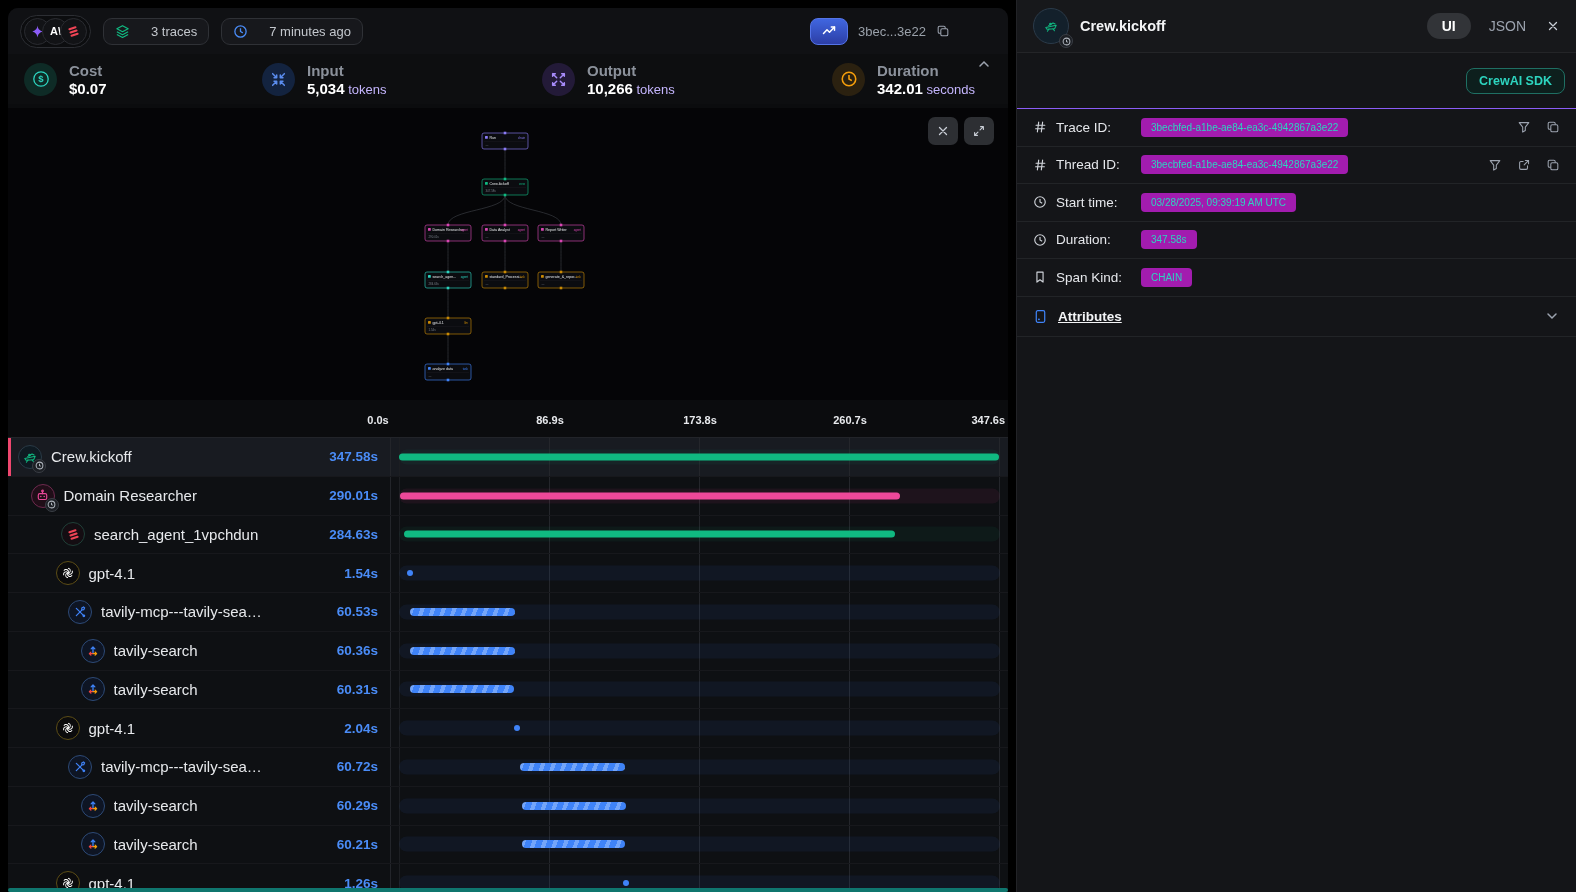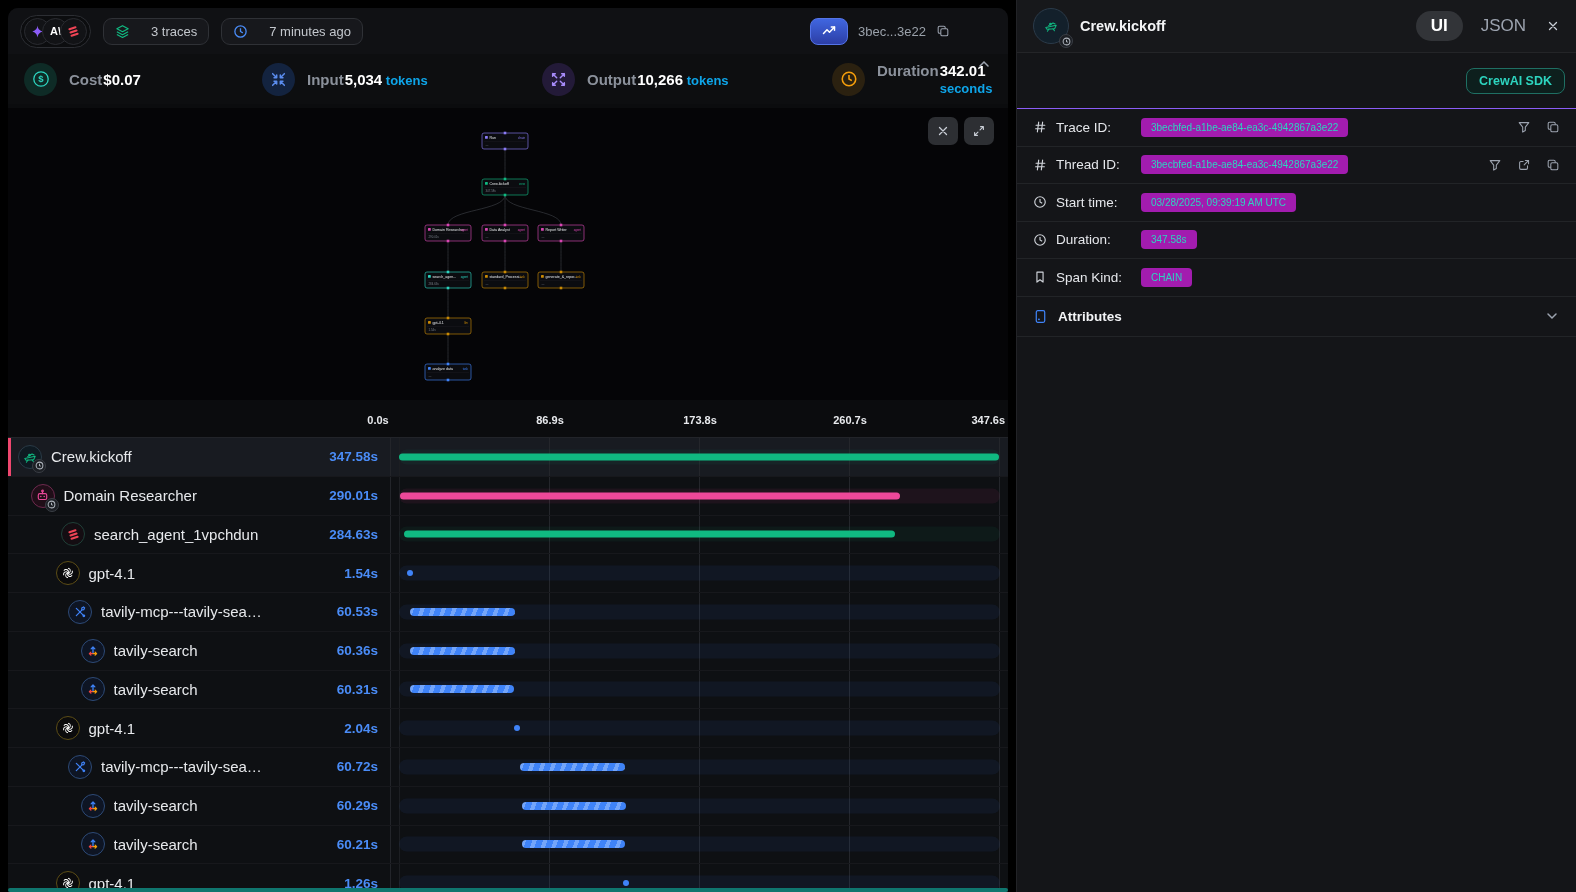--- a/index.html
+++ b/index.html
@@ -19,24 +19,24 @@
   .trend-btn{width:38px;height:27px;border-radius:8px;background:linear-gradient(180deg,#4066e0,#2c3ea6);display:flex;align-items:center;justify-content:center;border:1px solid #5474e8;}
   .short-id{font-size:13px;color:#9aa1aa;}
 
   .metrics{height:50px;background:#0d0e10;display:grid;grid-template-columns:238px 280px 290px 1fr;align-items:center;padding:0 16px;position:relative;}
   .metric{display:flex;align-items:center;gap:12px;}
   .micon{width:33px;height:33px;border-radius:50%;display:flex;align-items:center;justify-content:center;flex:none;}
   .mi-dollar{background:#0e2b26;}
   .mi-arrows-in{background:#13233f;}
   .mi-arrows-out{background:#231a38;}
   .mi-clock{background:#2b2110;}
-  .mtxt{display:flex;gap:1px;}
+  .mtxt{display:flex;flex-direction:column;gap:1px;}
   .mlabel{font-size:15px;font-weight:700;color:#8b919b;}
   .mvalue{font-size:15px;font-weight:700;color:#fff;}
-  .munit{font-weight:700;color:#0ea5e9;font-size:13px;}
+  .munit{font-weight:400;color:#c4b5fd;font-size:13px;}
   .collapse-chevron{position:absolute;right:16px;top:2px;}
 
   .graph{height:292px;background:#050507;position:relative;margin-top:4px;}
   .graph svg text{font-family:"Liberation Sans",sans-serif;}
   .graph-btns{position:absolute;top:9px;right:14px;display:flex;gap:6px;}
   .gbtn{width:30px;height:28px;background:#2d2f33;border-radius:7px;display:flex;align-items:center;justify-content:center;}
 
   .ticks{height:38px;background:#0b0c0e;position:relative;border-bottom:1px solid #222429;}
   .tick{position:absolute;top:14px;font-size:11px;font-weight:700;color:#e8eaed;transform:translateX(-50%);white-space:nowrap;}
 
@@ -68,31 +68,31 @@
   .striped{background-image:repeating-linear-gradient(110deg,rgba(255,255,255,.28) 0 4px,transparent 4px 10px);}
   .dotb{width:6px !important;height:6px;border-radius:50%;}
   .bottom-line{position:absolute;left:0;right:0;bottom:0;height:4px;background:#0f766e;border-radius:2px;}
 
   
   .right-panel{position:absolute;left:1016px;top:0;width:560px;height:892px;background:#141518;border-left:1px solid #222327;}
   .rp-header{height:53px;display:flex;align-items:center;padding:0 16px;gap:11px;background:#17181b;border-bottom:1px solid #242528;}
   .rp-icon{width:36px;height:36px;border-radius:50%;background:#13202b;border:1px solid #2b3a49;display:flex;align-items:center;justify-content:center;position:relative;flex:none;}
   .rp-title{font-size:14.5px;font-weight:700;color:#f3f4f6;}
   .rp-tabs{margin-left:auto;display:flex;align-items:center;gap:18px;}
-  .tab{font-size:17px;color:#9ca3af;padding:5px 0;}
+  .tab{font-size:14px;color:#9ca3af;padding:5px 0;}
   .tab.active{background:#323438;color:#fff;border-radius:999px;padding:5px 15px;font-weight:600;}
   .rp-close{margin-left:2px;}
   .sdk-row{display:flex;justify-content:flex-end;padding:15px 11px 14px;border-bottom:1px solid #8b5cf6;}
   .sdk-badge{font-size:12.5px;font-weight:700;color:#2dd4bf;border:1px solid #1f6f63;background:#0d1f1d;border-radius:8px;padding:5px 12px;}
   .frow{display:flex;align-items:center;height:37.5px;padding:0 16px;border-bottom:1px solid #222427;gap:9px;}
   .flabel{font-size:13.5px;color:#e5e7eb;min-width:76px;}
   .fvalue{background:#a21caf;border-radius:4px;padding:4px 10px;font-size:10px;color:#2dd4bf;white-space:nowrap;}
   .facts{margin-left:auto;display:flex;align-items:center;gap:15px;}
   .attr-row{display:flex;align-items:center;height:40px;padding:0 16px;border-bottom:1px solid #222427;gap:10px;}
-  .attr-label{font-size:13.5px;font-weight:700;color:#f3f4f6;}
+  .attr-label{font-size:13.5px;font-weight:700;color:#f3f4f6;text-decoration:underline;}
   .attr-chevron{margin-left:auto;}
 </style>
 </head>
 <body>
 
 <div class="left-panel">
 
   <div class="topbar">
     <div class="avatar-group" id="avatars">
         <div class="avatar">

